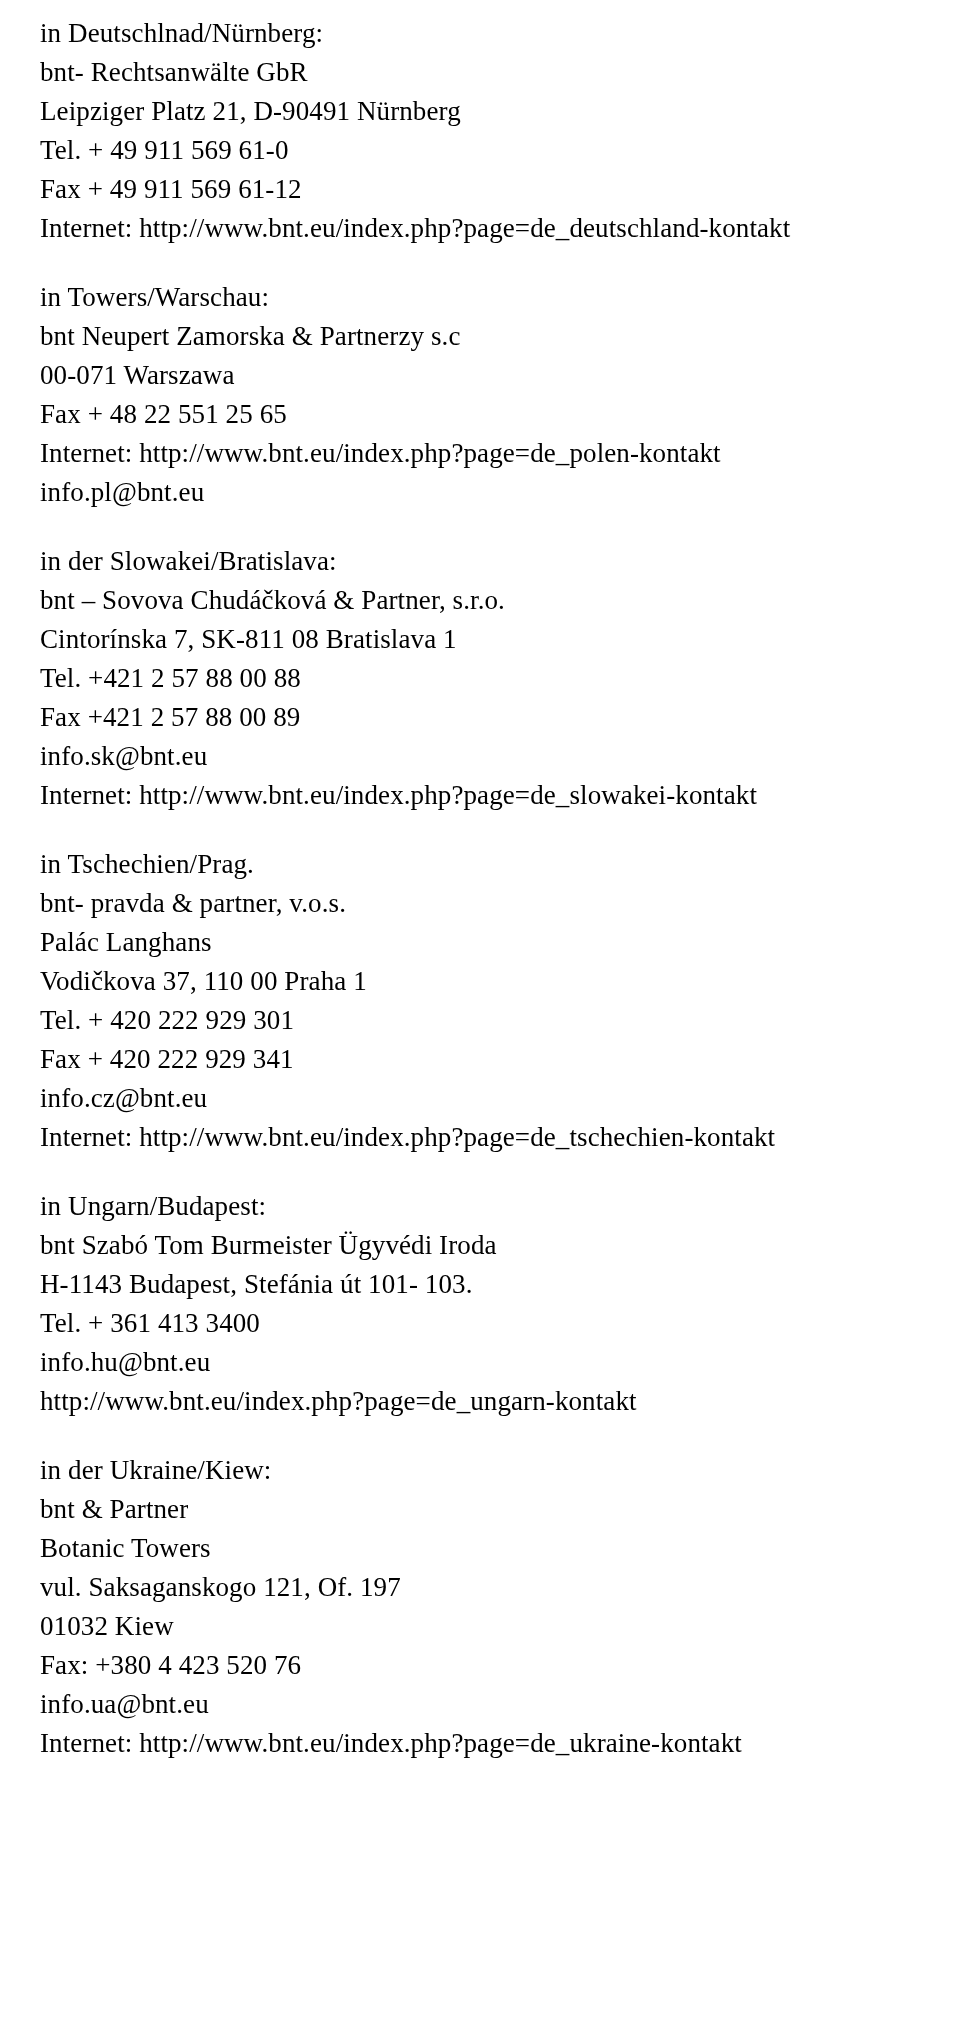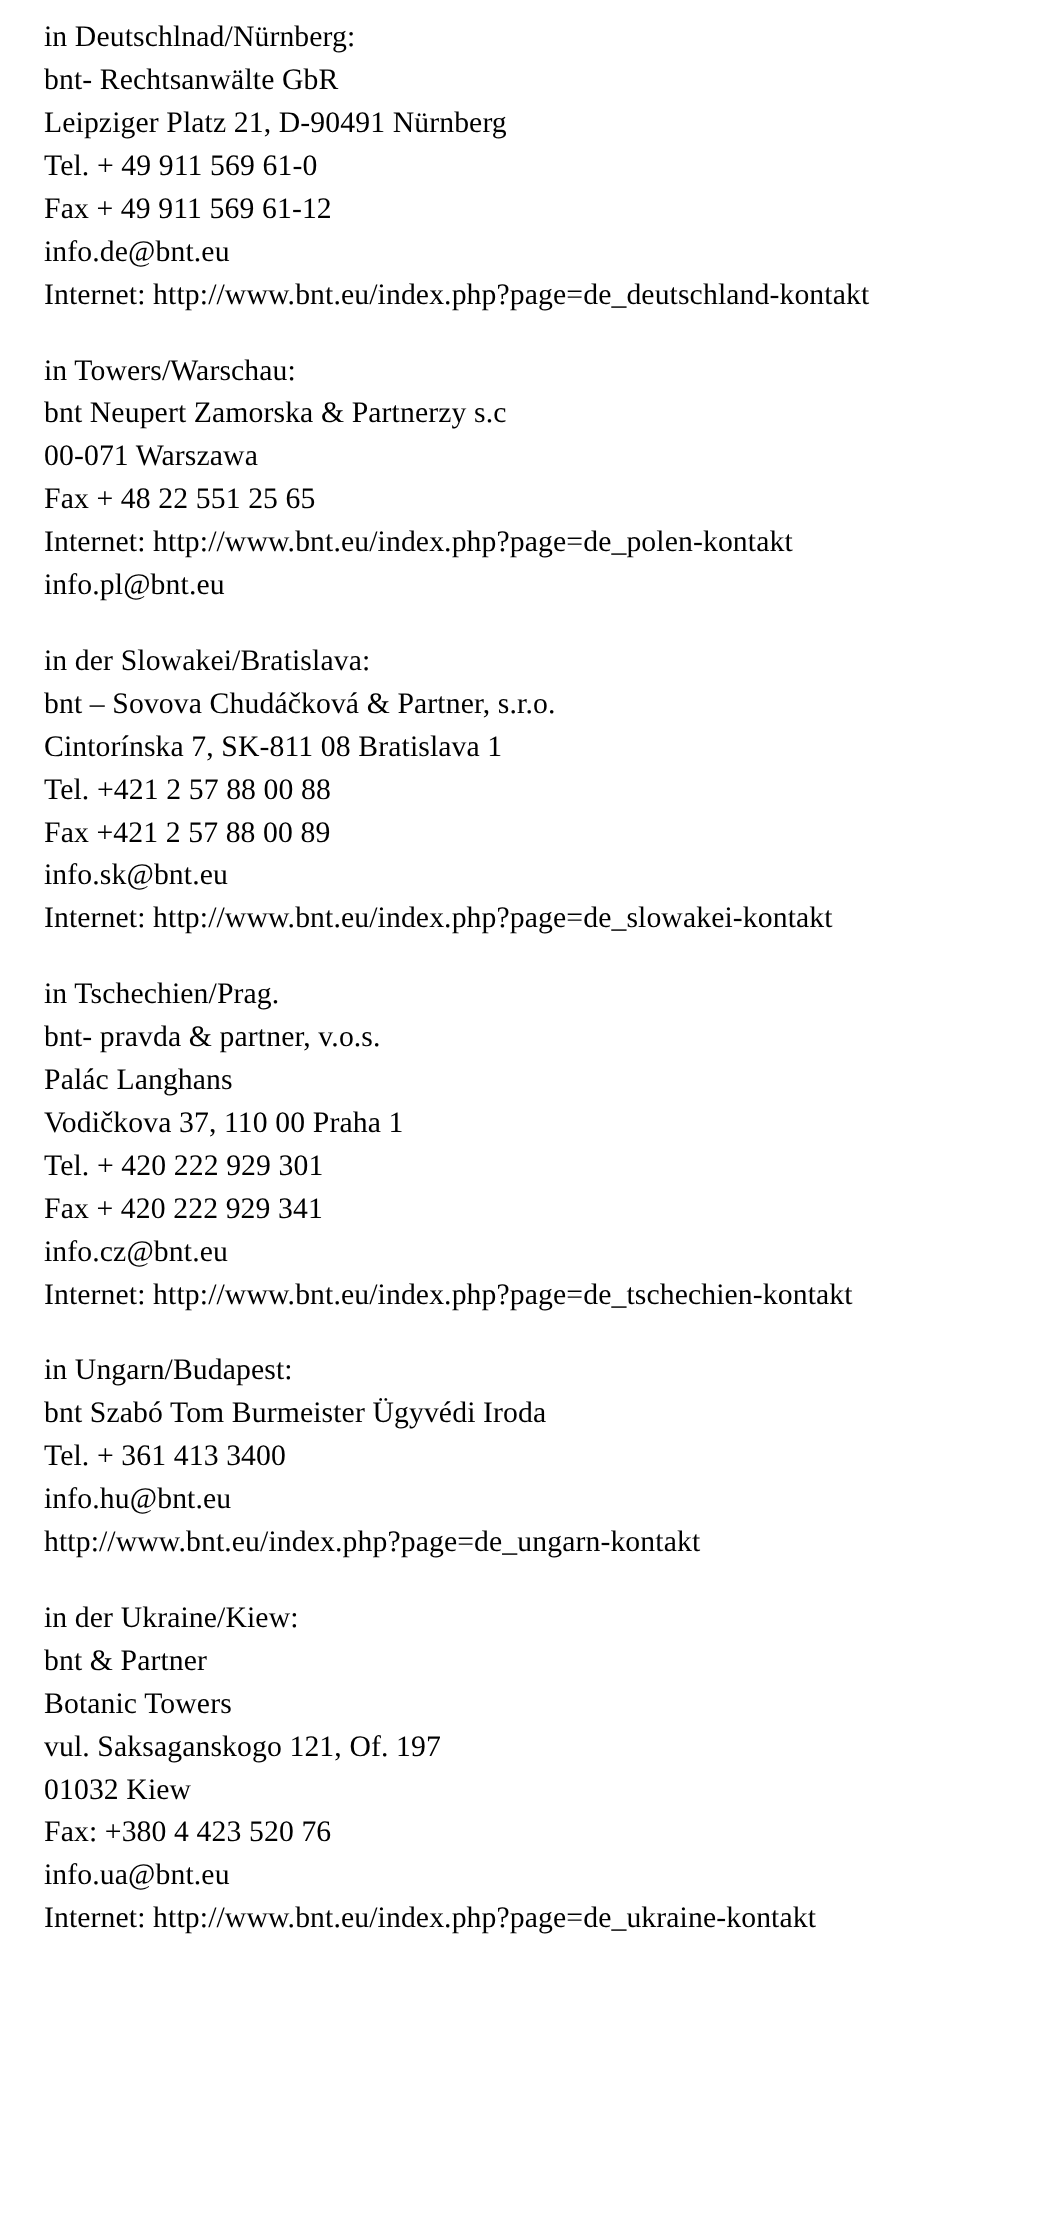--- a/index.html
+++ b/index.html
@@ -35,21 +35,20 @@
 <body>
 
 <div class="page">
 
   <div class="block">
     <div class="line">in Deutschlnad/Nürnberg:</div>
     <div class="line">bnt- Rechtsanwälte GbR</div>
     <div class="line">Leipziger Platz 21, D-90491 Nürnberg</div>
     <div class="line">Tel. + 49 911 569 61-0</div>
     <div class="line">Fax + 49 911 569 61-12</div>
-    <div class="line">info.de@bnt.eu</div>
     <div class="line">Internet: http://www.bnt.eu/index.php?page=de_deutschland-kontakt</div>
   </div>
 
   <div class="block">
     <div class="line">in Towers/Warschau:</div>
     <div class="line">bnt Neupert Zamorska &amp; Partnerzy s.c</div>
     <div class="line">00-071 Warszawa</div>
     <div class="line">Fax + 48 22 551 25 65</div>
     <div class="line">Internet: http://www.bnt.eu/index.php?page=de_polen-kontakt</div>
     <div class="line">info.pl@bnt.eu</div>
@@ -72,20 +71,21 @@
     <div class="line">Vodičkova 37, 110 00 Praha 1</div>
     <div class="line">Tel. + 420 222 929 301</div>
     <div class="line">Fax + 420 222 929 341</div>
     <div class="line">info.cz@bnt.eu</div>
     <div class="line">Internet: http://www.bnt.eu/index.php?page=de_tschechien-kontakt</div>
   </div>
 
   <div class="block">
     <div class="line">in Ungarn/Budapest:</div>
     <div class="line">bnt Szabó Tom Burmeister Ügyvédi Iroda</div>
+    <div class="line">H-1143 Budapest, Stefánia út 101- 103.</div>
     <div class="line">Tel. + 361 413 3400</div>
     <div class="line">info.hu@bnt.eu</div>
     <div class="line">http://www.bnt.eu/index.php?page=de_ungarn-kontakt</div>
   </div>
 
   <div class="block">
     <div class="line">in der Ukraine/Kiew:</div>
     <div class="line">bnt &amp; Partner</div>
     <div class="line">Botanic Towers</div>
     <div class="line">vul. Saksaganskogo 121, Of. 197</div>

